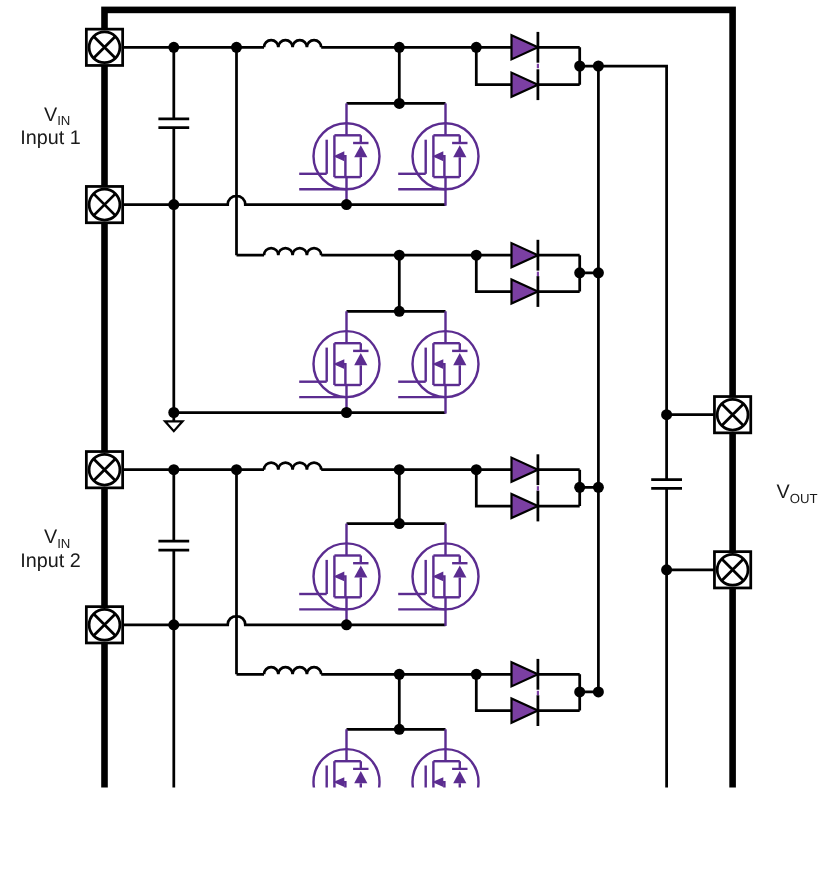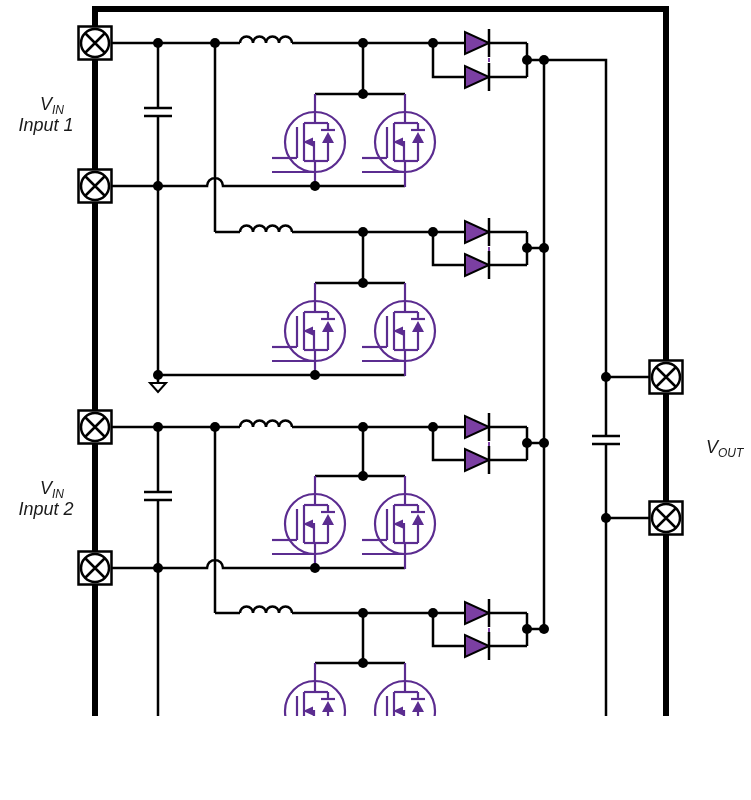--- a/index.html
+++ b/index.html
@@ -3,21 +3,21 @@
 <meta charset="utf-8">
 <style>
   :root{
     --wire:#000000;
     --component-stroke:#5B2C90;
     --diode-fill:#7B3FA2;
     --background:#ffffff;
     --text:#1a1a1a;
   }
   html,body{margin:0;padding:0;background:var(--background);}
-  .stage{width:751px;height:716px;position:relative;background:var(--background);font-style:italic;}
+  .stage{width:751px;height:716px;position:relative;background:var(--background);}
   svg{display:block;}
   .wire{fill:none;stroke:var(--wire);stroke-width:2.5;}
   .border{fill:none;stroke:var(--wire);stroke-width:6;}
   .pw{fill:none;stroke:var(--component-stroke);stroke-width:2.2;}
   .pfill{fill:var(--component-stroke);stroke:none;}
   .dfill{fill:var(--diode-fill);stroke:var(--wire);stroke-width:2;}
   .pkgdash{stroke:var(--diode-fill);stroke-width:2;stroke-dasharray:4 3;fill:none;}
   .dot{fill:var(--wire);stroke:none;}
   .whitebox{fill:#ffffff;stroke:var(--wire);}
   .gnd{fill:#ffffff;stroke:var(--wire);stroke-width:2;}

